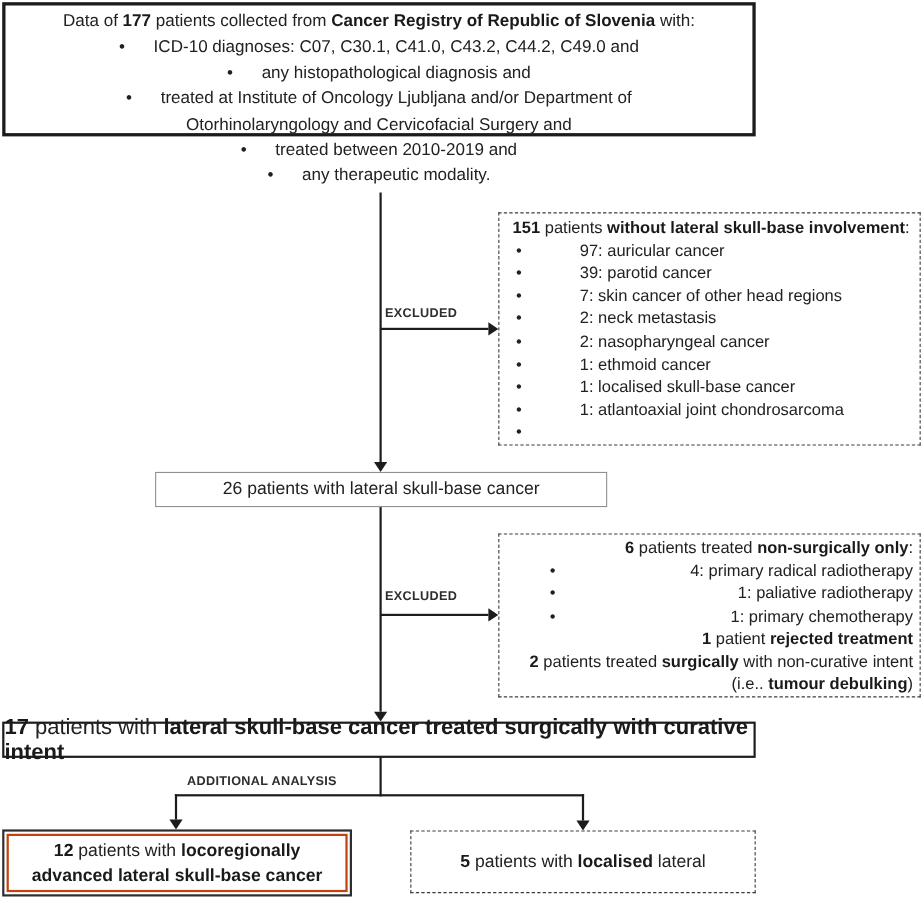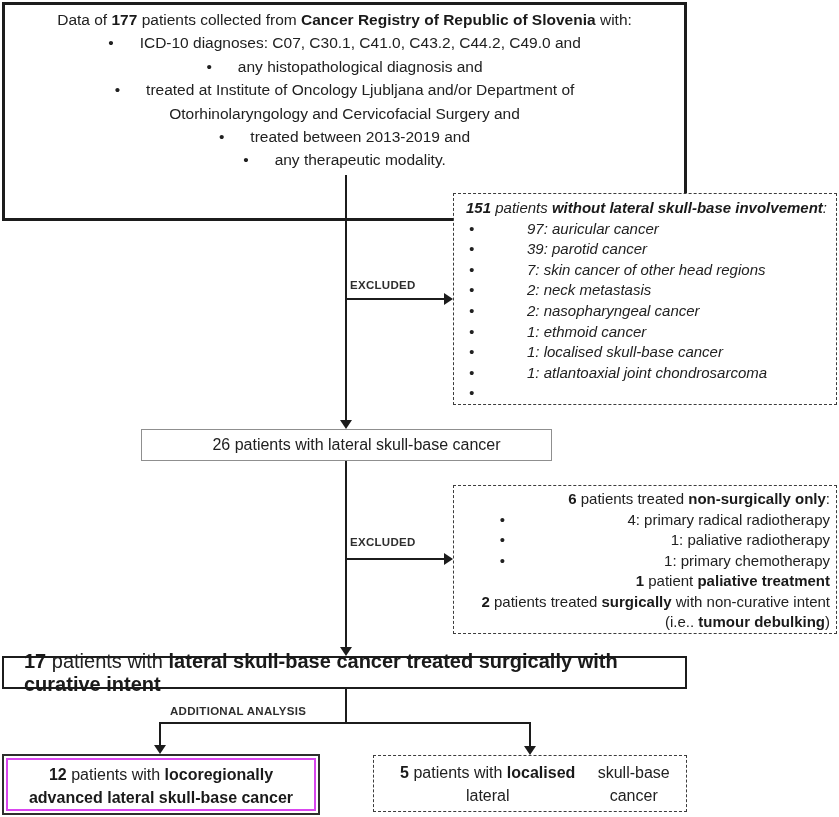--- a/index.html
+++ b/index.html
@@ -1,46 +1,46 @@
 <!DOCTYPE html>
 <html><head>
 <meta charset="utf-8">
 <style>
   html,body{margin:0;padding:0;background:#ffffff;}
   .canvas{
     position:relative;width:839px;height:817px;background:#ffffff;
     font-family:"Liberation Sans",sans-serif;color:#212121;overflow:hidden;
   }
-  .box{position:absolute;box-sizing:border-box;background:#ffffff;padding-left:20px;}
+  .box{position:absolute;box-sizing:border-box;background:#ffffff;}
 
   
-  .top-box{left:2px;top:2px;width:685px;height:219px;border:3px solid #1c1c1c;
+  .top-box{left:2px;top:2px;width:685px;height:122px;border:3px solid #1c1c1c;
     padding:3px 8px;font-size:15.5px;line-height:23.4px;}
   .cline{text-align:center;white-space:nowrap;}
   .cline .blt{display:inline-block;margin-right:26px;}
 
   
   .dash{border:1.6px dashed #3c3c3c;}
   .excl1{left:453px;top:193px;width:384px;height:212px;padding:4px 6px 0 12px;
-    font-size:15px;line-height:20.6px;font-style:italic;}
+    font-size:15px;line-height:20.6px;}
   .excl2{left:453px;top:485px;width:384px;height:149px;padding:3px 6px 0 10px;
     font-size:15px;line-height:20.5px;text-align:right;}
   .li{display:flex;}
   .li .blt{flex:0 0 38px;padding-left:3px;}
   .li .txt{flex:1;margin-left:20px;}
 
   .box26{left:141px;top:429px;width:411px;height:32px;border:1.5px solid #8f8f8f;
     display:flex;align-items:center;justify-content:center;font-size:16px;}
   .box17{left:2px;top:656px;width:685px;height:33px;border:2px solid #1c1c1c;
     display:flex;align-items:center;justify-content:center;font-size:20px;}
 
   
   .dbl-outer{left:2px;top:754px;width:318px;height:61px;border:2px solid #2e2e2e;padding:2px;}
-  .dbl-inner{box-sizing:border-box;width:100%;height:100%;border:2px solid #d946ef;
-    display:flex;flex-direction:column;align-items:center;justify-content:flex-end;
+  .dbl-inner{box-sizing:border-box;width:100%;height:100%;border:2px solid #c2410c;
+    display:flex;flex-direction:column;align-items:center;justify-content:center;
     font-size:16px;line-height:23px;text-align:center;}
   .botright{left:373px;top:755px;width:314px;height:57px;
     display:flex;flex-direction:row;align-items:center;justify-content:center;
     font-size:16px;line-height:23px;text-align:center;}
 
   
   .vline,.hline{position:absolute;background:#1c1c1c;}
   .vline{width:2px;}
   .hline{height:2px;}
   .arr-down{position:absolute;width:0;height:0;
@@ -58,21 +58,21 @@
 <body>
 
 <div class="canvas">
 
   <div class="box top-box">
     <div class="cline"><span>Data of </span><b>177</b><span> patients collected from </span><b>Cancer Registry of Republic of Slovenia</b><span> with:</span></div>
     <div class="cline"><span class="blt">•</span><span>ICD-10 diagnoses: C07, C30.1, C41.0, C43.2, C44.2, C49.0 and</span></div>
     <div class="cline"><span class="blt">•</span><span>any histopathological diagnosis and</span></div>
     <div class="cline"><span class="blt">•</span><span>treated at Institute of Oncology Ljubljana and/or Department of</span></div>
     <div class="cline">Otorhinolaryngology and Cervicofacial Surgery and</div>
-    <div class="cline"><span class="blt">•</span><span>treated between 2013-2019 and</span></div>
+    <div class="cline"><span class="blt">•</span><span>treated between 2010-2019 and</span></div>
     <div class="cline"><span class="blt">•</span><span>any therapeutic modality.</span></div>
   </div>
 
   <div class="vline" style="left:345px;top:175px;height:246px;"></div>
   <div class="arr-down" style="left:340px;top:420px;"></div>
 
   <div class="conn-label" style="left:350px;top:279px;width:96px;">EXCLUDED</div>
   <div class="hline" style="left:346px;top:298px;width:98px;"></div>
   <div class="arr-right" style="left:444px;top:293px;"></div>
 
@@ -133,21 +133,21 @@
         <span class="txt">4: primary radical radiotherapy</span>
       </div>
     <div class="li">
         <span class="blt">•</span>
         <span class="txt">1: paliative radiotherapy</span>
       </div>
     <div class="li">
         <span class="blt">•</span>
         <span class="txt">1: primary chemotherapy</span>
       </div>
-    <div><b>1</b><span> patient </span><b>paliative treatment</b></div>
+    <div><b>1</b><span> patient </span><b>rejected treatment</b></div>
     <div><b>2</b><span> patients treated </span><b>surgically</b><span> with non-curative intent</span></div>
     <div><span>(i.e.. </span><b>tumour debulking</b><span>)</span></div>
   </div>
 
   <div class="box box17">
     <span><b>17</b><span> patients with </span><b>lateral skull-base cancer treated surgically with curative intent</b></span>
   </div>
 
   <div class="vline" style="left:345px;top:688px;height:36px;"></div>
   <div class="conn-label" style="left:170px;top:705px;width:160px;">ADDITIONAL ANALYSIS</div>
@@ -159,16 +159,15 @@
 
   <div class="box dbl-outer">
     <div class="dbl-inner">
       <div><b>12</b><span> patients with </span><b>locoregionally</b></div>
       <div><b>advanced lateral skull-base cancer</b></div>
     </div>
   </div>
 
   <div class="box dash botright">
     <div><b>5</b><span> patients with </span><b>localised</b><span> lateral</span></div>
-    <div>skull-base cancer</div>
   </div>
 
 </div>
 
 </body></html>

